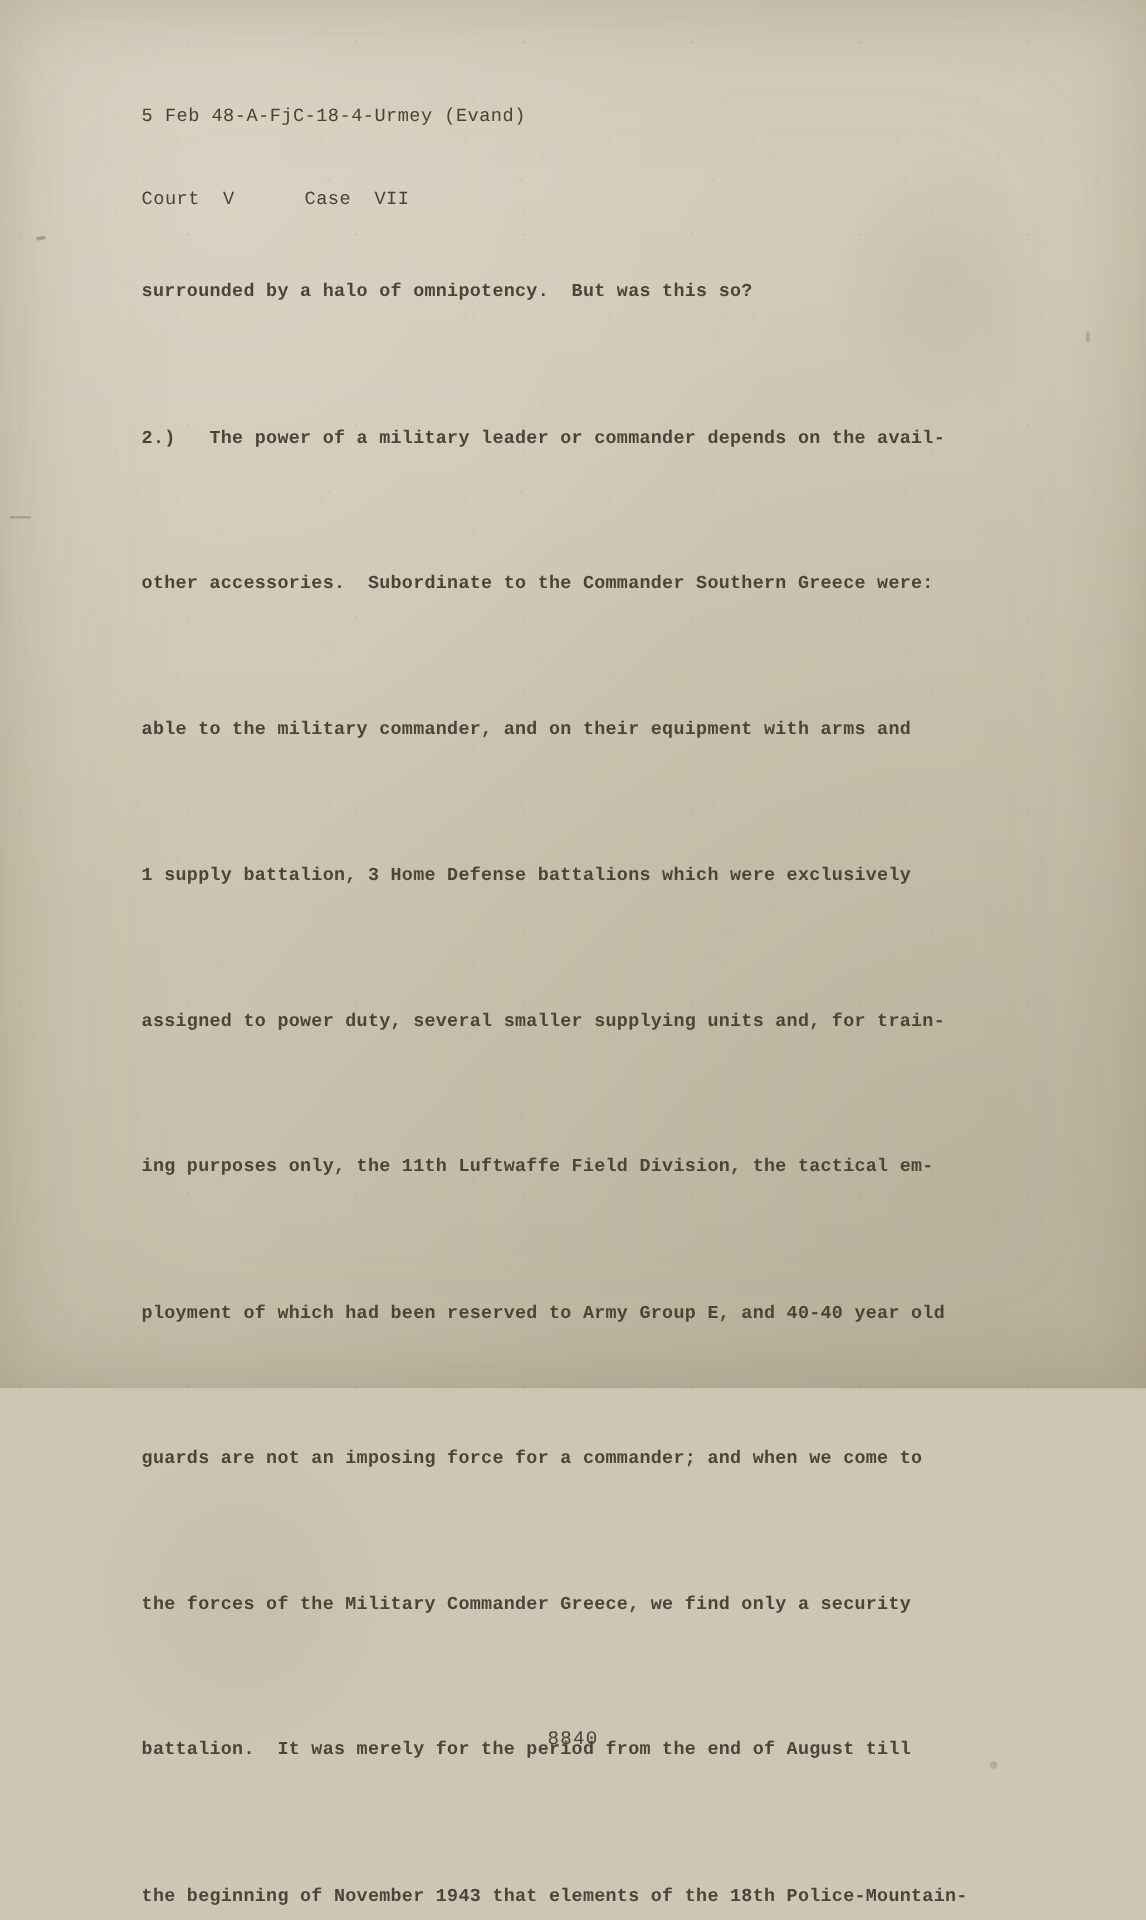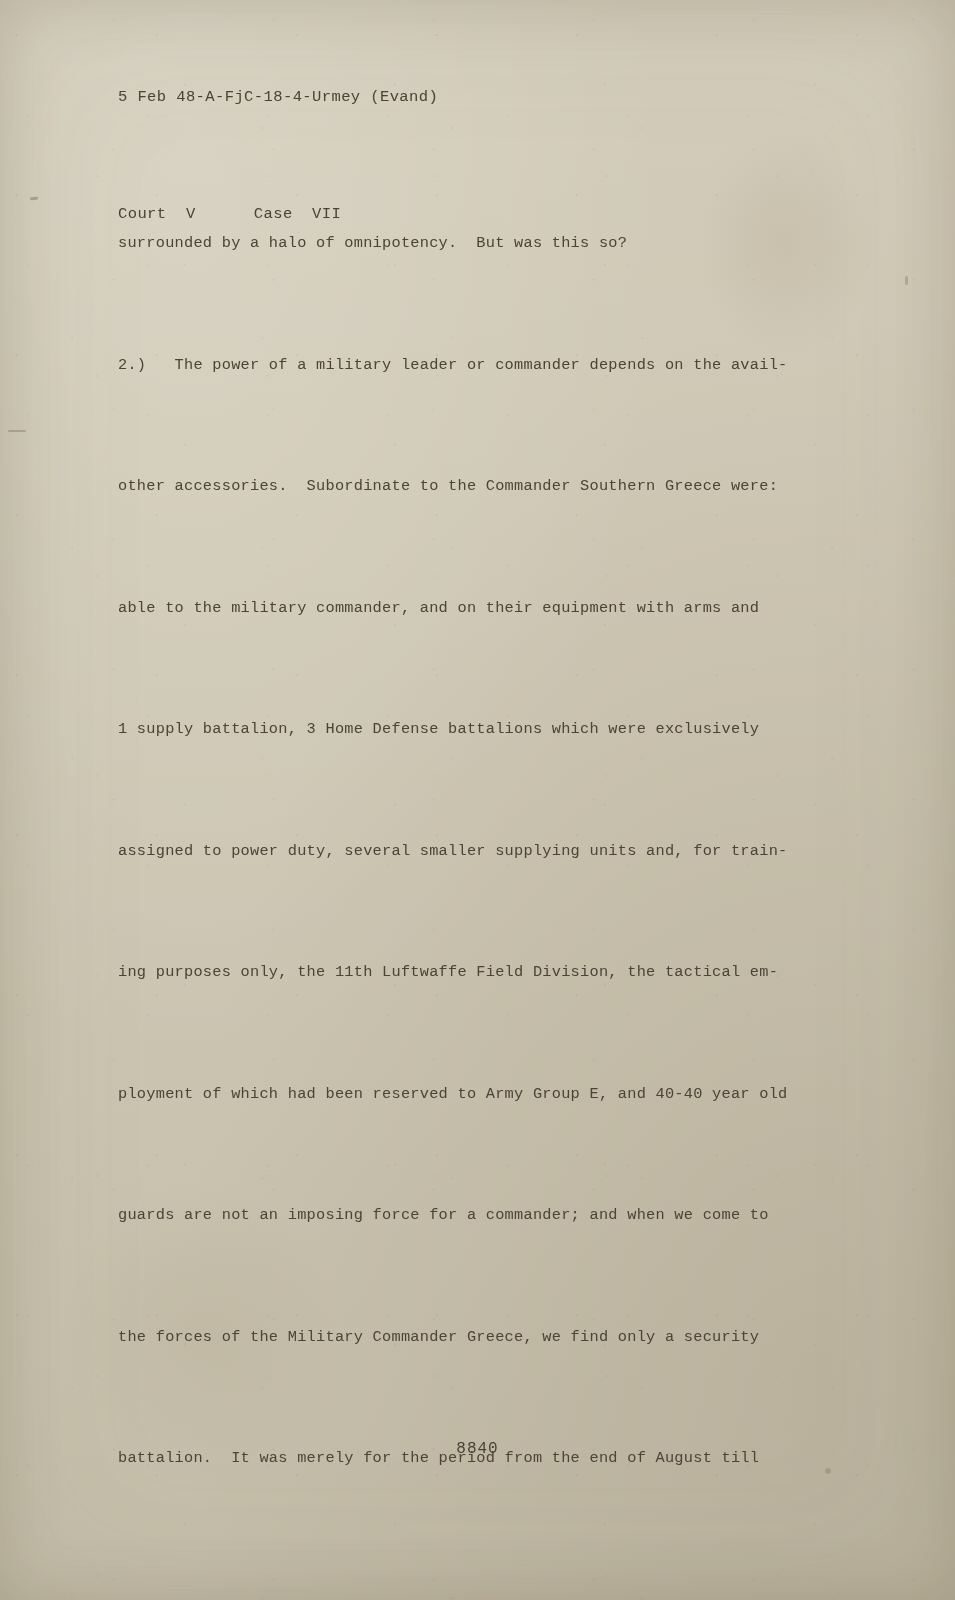--- a/index.html
+++ b/index.html
@@ -9,21 +9,21 @@
   body {
     width: 955px;
     height: 1600px;
     background: #cdc6b4;
     font-family: "Liberation Mono", monospace;
     overflow: hidden;
   }
   .page {
     position: relative;
     width: 955px;
-    height: 1600px;
+    height: 1157px;
     background:
       radial-gradient(ellipse at 20% 12%, rgba(255,255,255,0.16) 0%, rgba(255,255,255,0) 45%),
       radial-gradient(ellipse at 85% 85%, rgba(120,105,80,0.16) 0%, rgba(120,105,80,0) 55%),
       linear-gradient(180deg, #d3ccba 0%, #cfc8b5 35%, #cac3af 70%, #c4bda9 100%);
     box-sizing: border-box;
   }
   .grain {
     position: absolute;
     inset: 0;
     pointer-events: none;
@@ -50,36 +50,36 @@
     left: 118px;
     top: 40px;
     color: #4a4336;
     font-size: 15.5px;
     line-height: 23px;
     letter-spacing: 0.4px;
     white-space: pre;
   }
   .header .line2 {
     letter-spacing: 0.4px;
-    margin-top: 48px;
   }
   .body-text {
     position: absolute;
     left: 118px;
     top: 142px;
     width: 740px;
     color: #4b4437;
     font-size: 15.3px;
     line-height: 40.5px;
     letter-spacing: 0.25px;
     white-space: pre-wrap;
   }
   .body-text .ln {
     display: block;
     white-space: pre;
+    font-weight: bold;
   }
   .page-number {
     position: absolute;
     left: 0;
     right: 0;
     top: 1440px;
     text-align: center;
     color: #4a4336;
     font-size: 16px;
     letter-spacing: 1px;
@@ -153,20 +153,21 @@
     <span class="ln">2.)   The power of a military leader or commander depends on the avail-</span>
     <span class="ln">other accessories.  Subordinate to the Commander Southern Greece were:</span>
     <span class="ln">able to the military commander, and on their equipment with arms and</span>
     <span class="ln">1 supply battalion, 3 Home Defense battalions which were exclusively</span>
     <span class="ln">assigned to power duty, several smaller supplying units and, for train-</span>
     <span class="ln">ing purposes only, the 11th Luftwaffe Field Division, the tactical em-</span>
     <span class="ln">ployment of which had been reserved to Army Group E, and 40-40 year old</span>
     <span class="ln">guards are not an imposing force for a commander; and when we come to</span>
     <span class="ln">the forces of the Military Commander Greece, we find only a security</span>
     <span class="ln">battalion.  It was merely for the period from the end of August till</span>
+    <span class="ln">the beginning of November 1943 that elements of the 18th Police-Mountain-</span>
     
     
     
     
     
     
     
     
     
     

